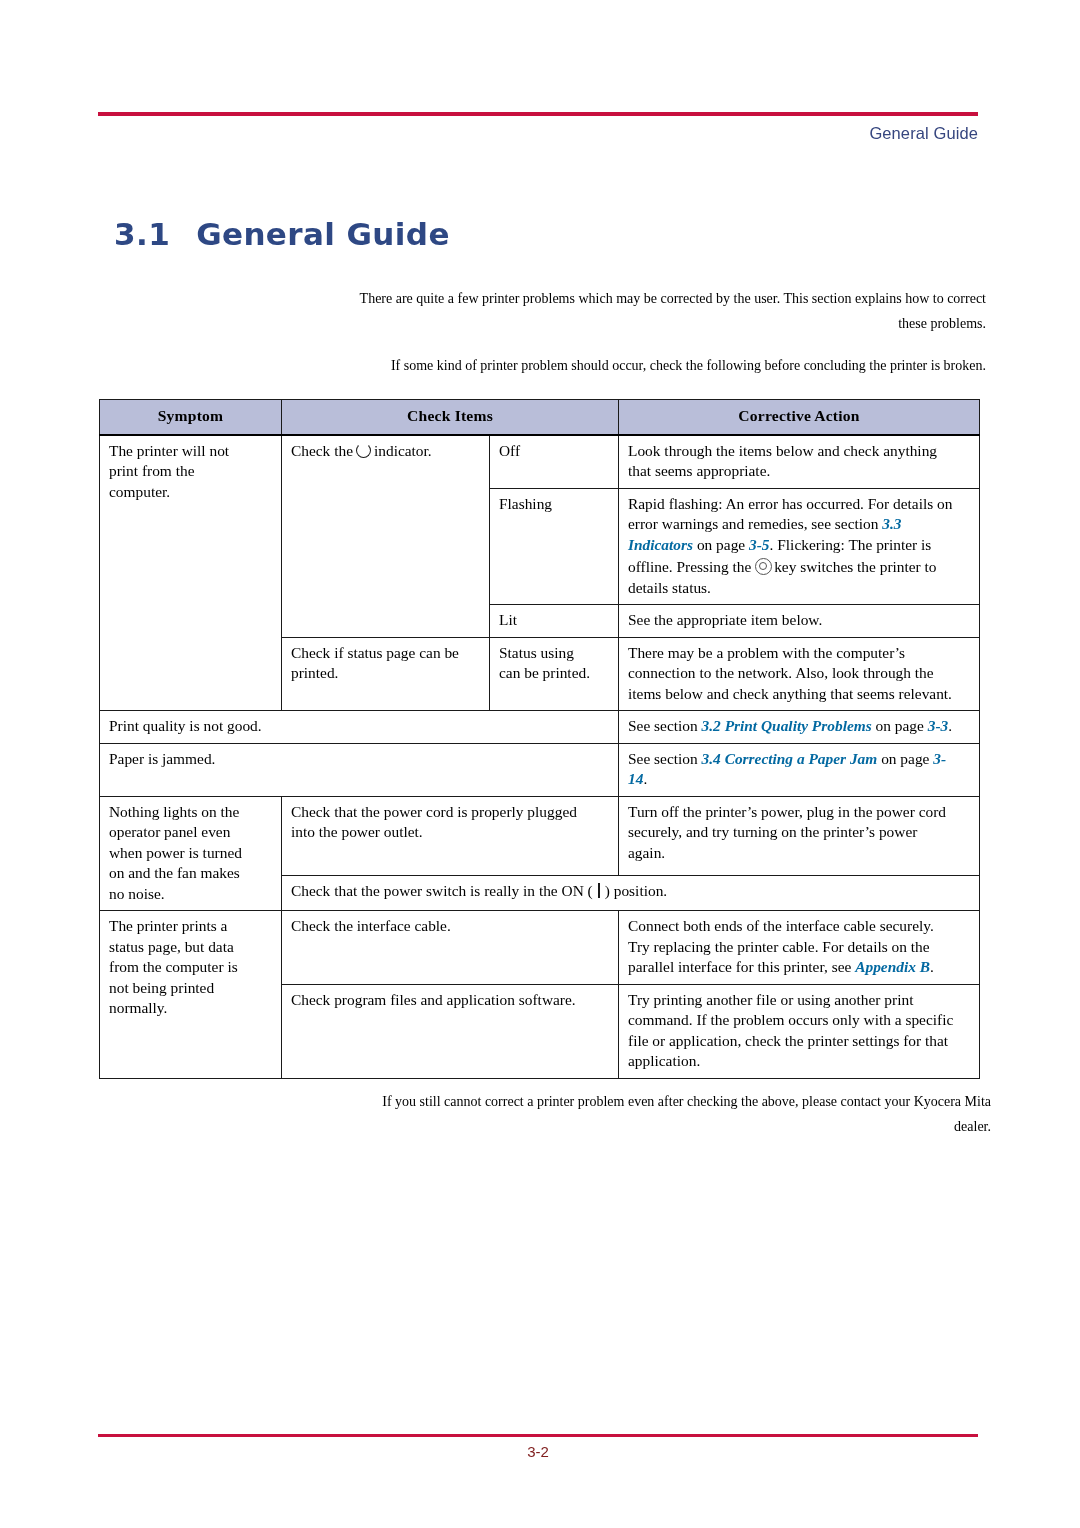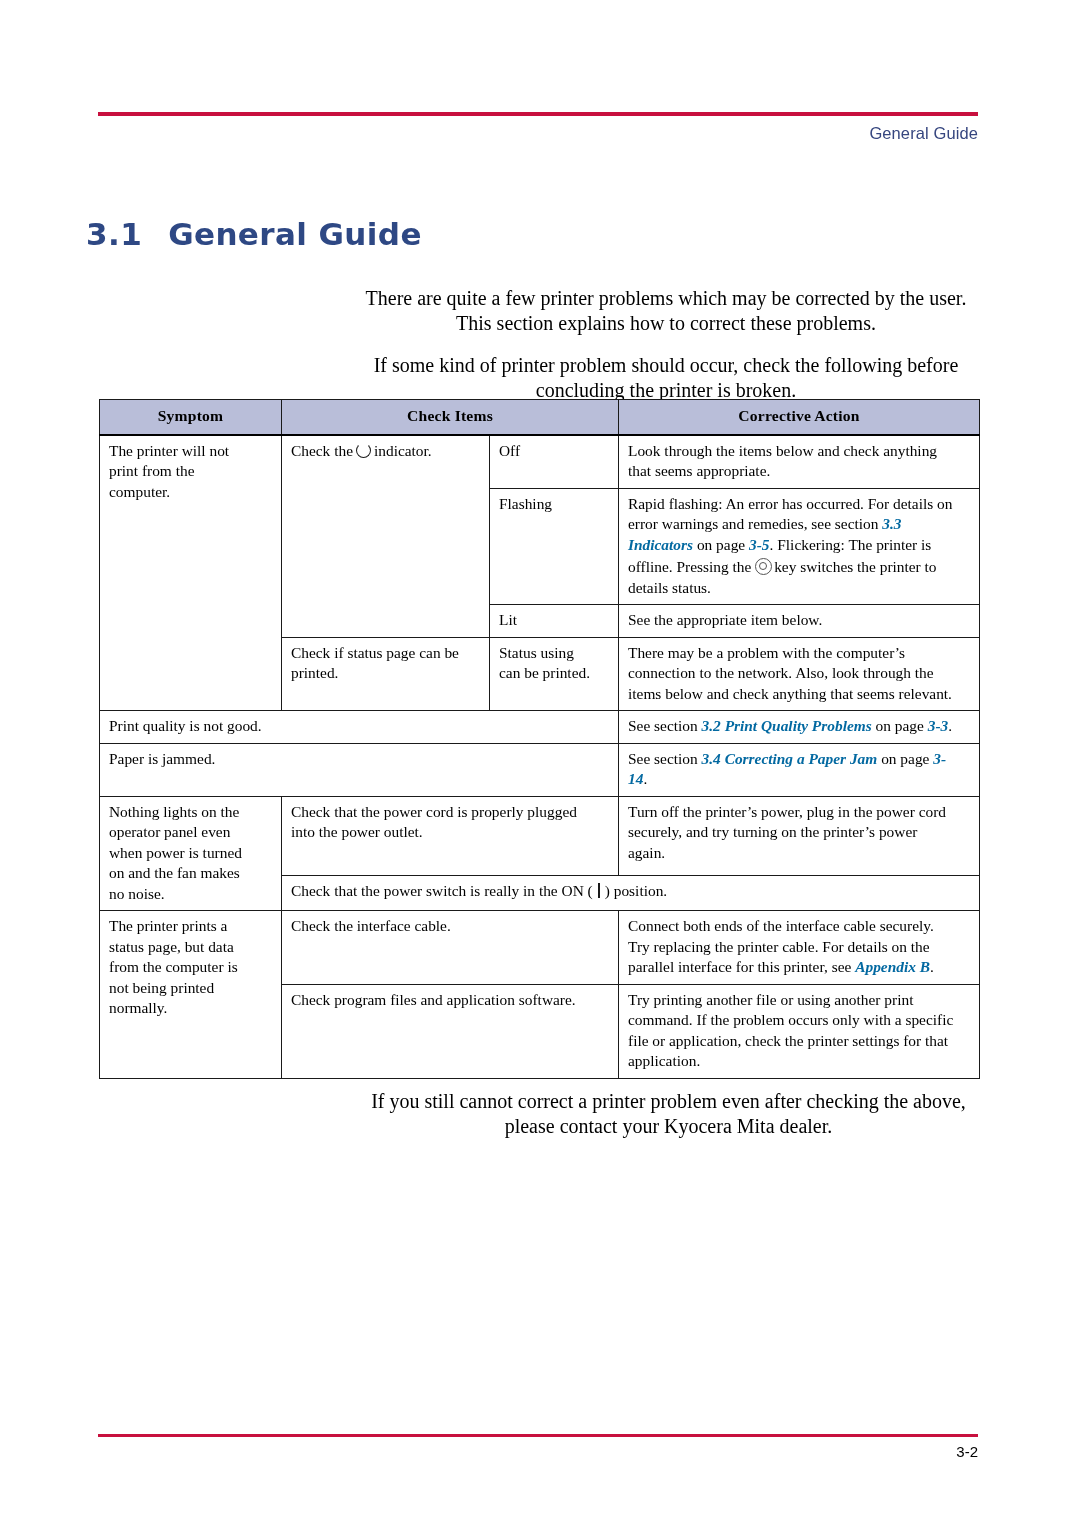--- a/index.html
+++ b/index.html
@@ -33,21 +33,21 @@
     text-align: right;
     font-family: "Liberation Sans", "DejaVu Sans", sans-serif;
     font-size: 16.5px;
     letter-spacing: 0.1px;
     color: #36467f;
   }
 
   
   .section-heading {
     position: absolute;
-    left: 86px;
+    left: 114px;
     top: 216px;
     font-family: "DejaVu Sans", "Liberation Sans", sans-serif;
     font-weight: bold;
     font-size: 31px;
     color: #2e4884;
     letter-spacing: 0.4px;
     white-space: nowrap;
   }
   .section-heading .num { margin-right: 26px; }
 
@@ -58,24 +58,24 @@
     top: 286px;
     width: 640px;
   }
   .outro {
     position: absolute;
     left: 346px;
     top: 1089px;
     width: 645px;
   }
   .para {
-    font-size: 20px;
+    font-size: 14px;
     line-height: 25px;
     margin: 0 0 17px 0;
-    text-align: center;
+    text-align: right;
   }
   .para:last-child { margin-bottom: 0; }
 
   
   .tbl-wrap {
     position: absolute;
     left: 99px;
     top: 399px;
     width: 880px;
   }
@@ -164,24 +164,24 @@
     top: 1434px;
     width: 880px;
   }
   .footer-rule {
     width: 100%;
     height: 3px;
     background: #c8103e;
   }
   .footer-num {
     margin-top: 6px;
-    text-align: right;
+    text-align: center;
     font-family: "Liberation Sans", "DejaVu Sans", sans-serif;
     font-size: 15px;
-    color: #000000;
+    color: #7f1d1d;
   }
 </style>
 </head>
 <body>
 
 <div class="page-header">
   <div class="header-rule"></div>
   <div class="header-title">General Guide</div>
 </div>
 

